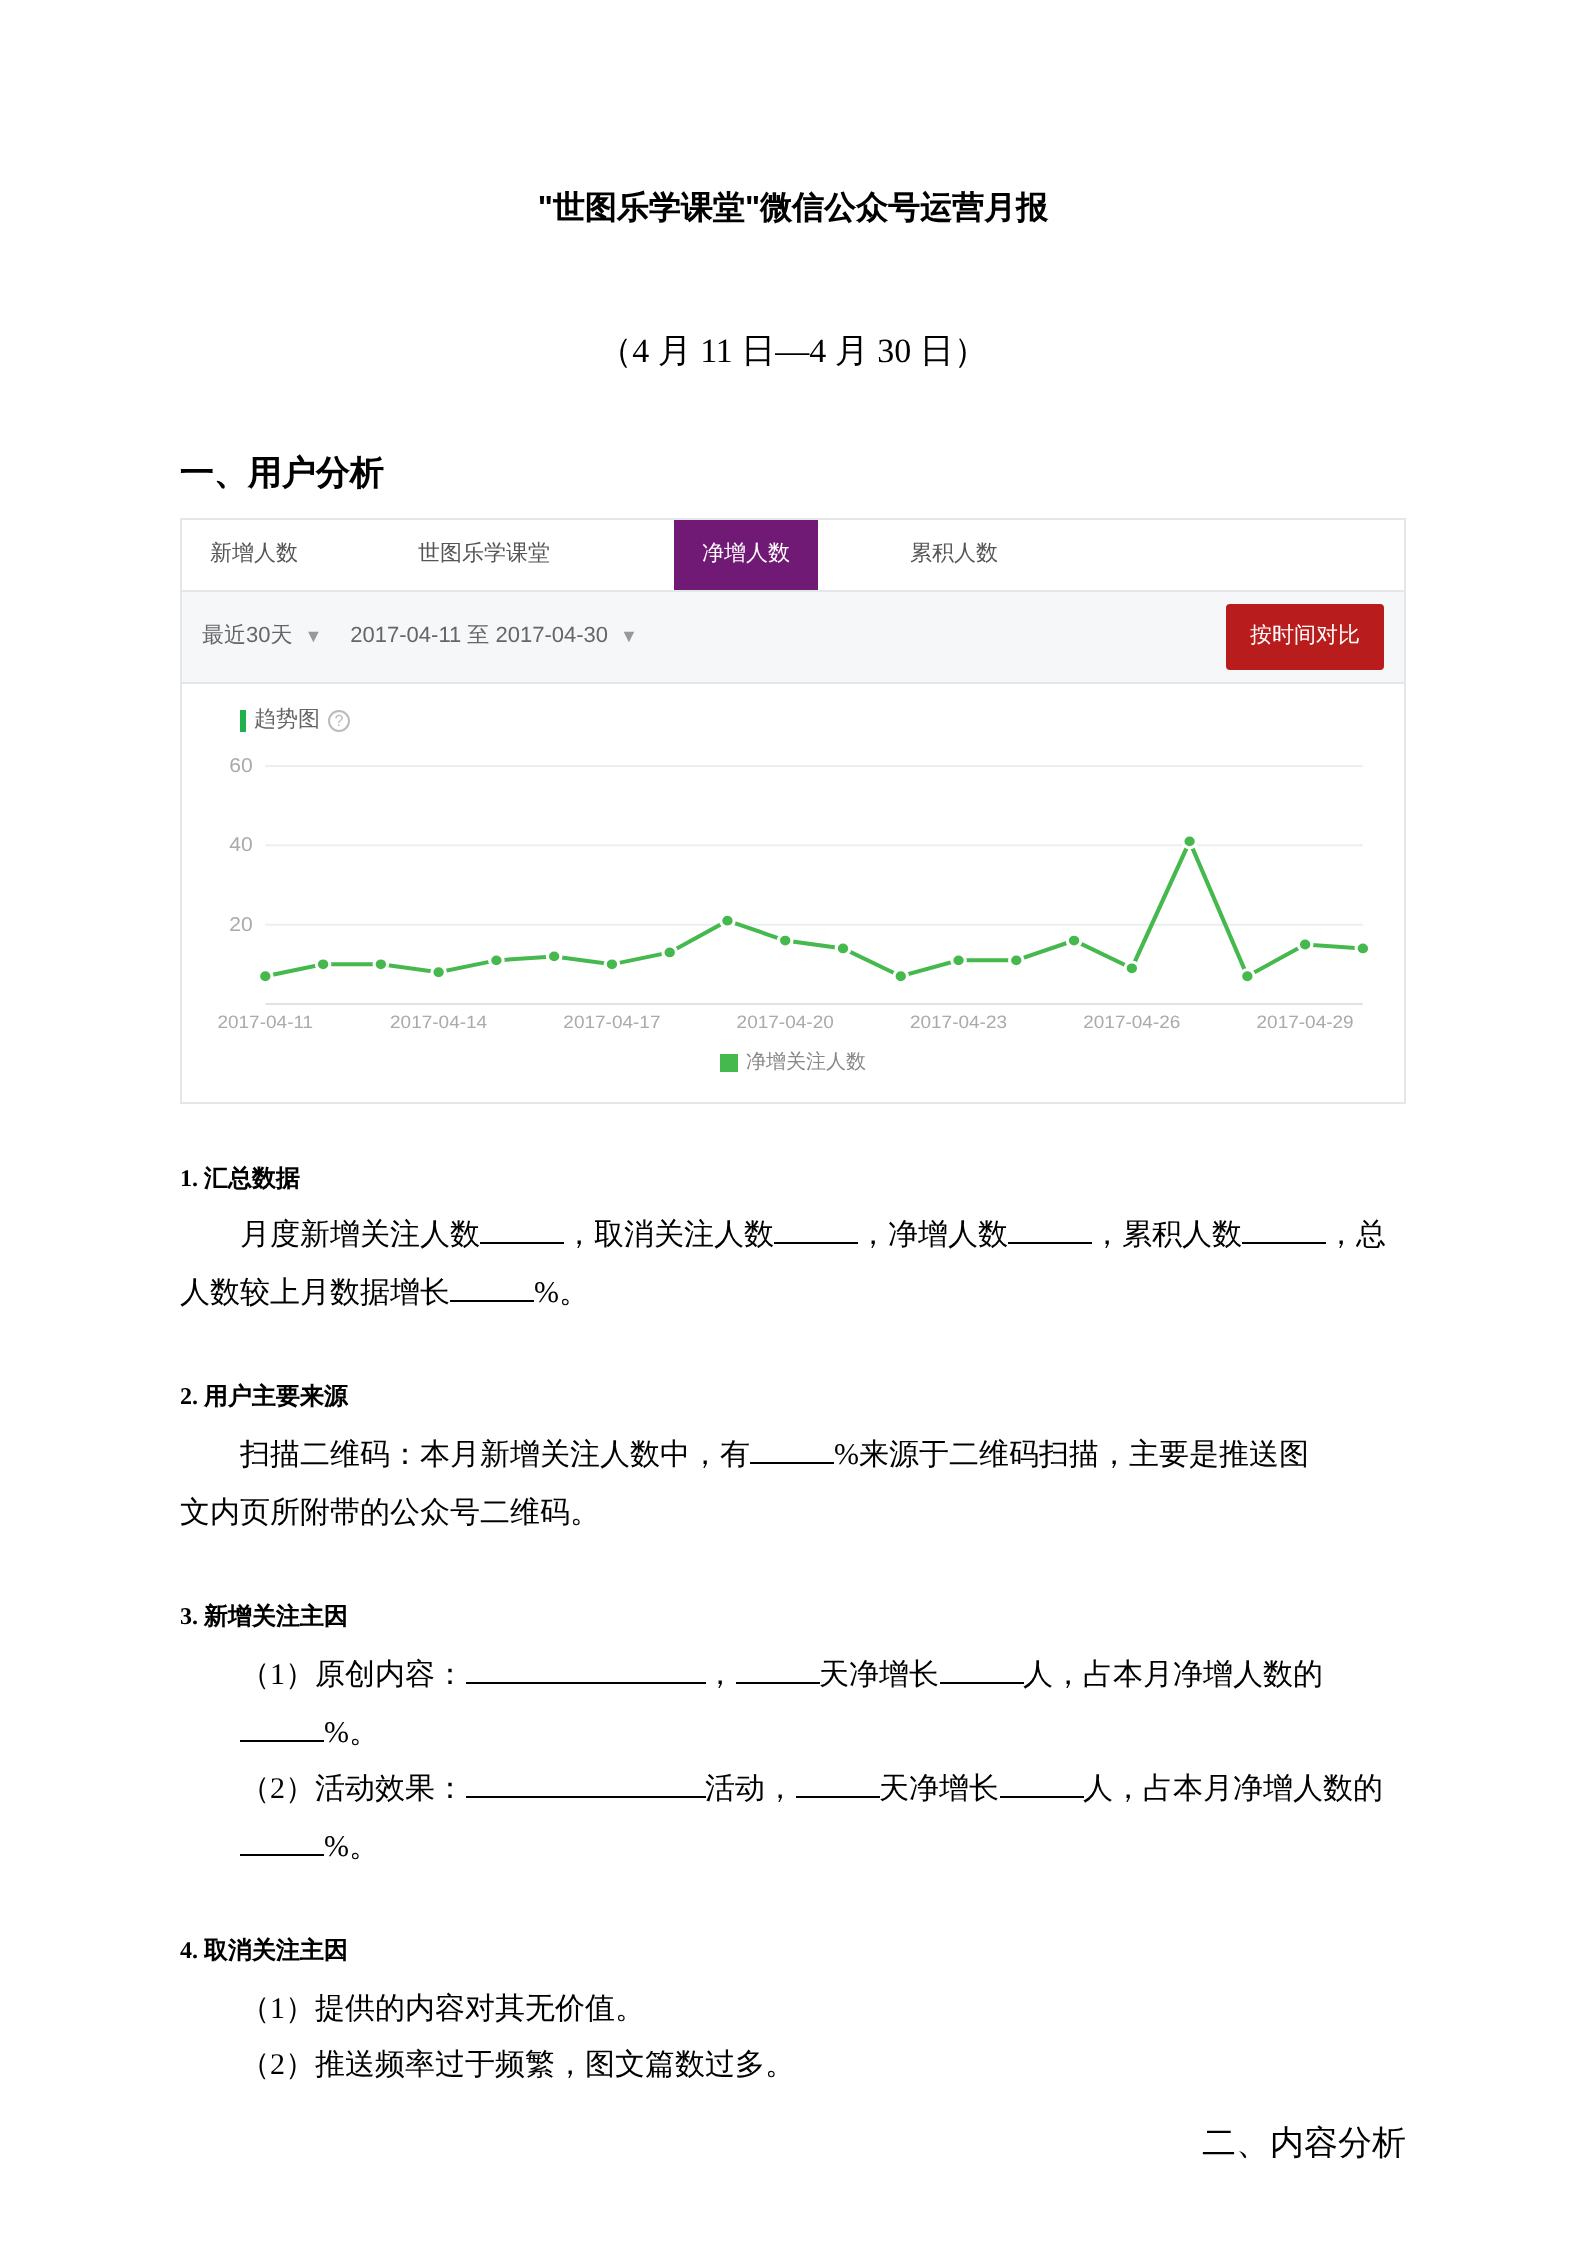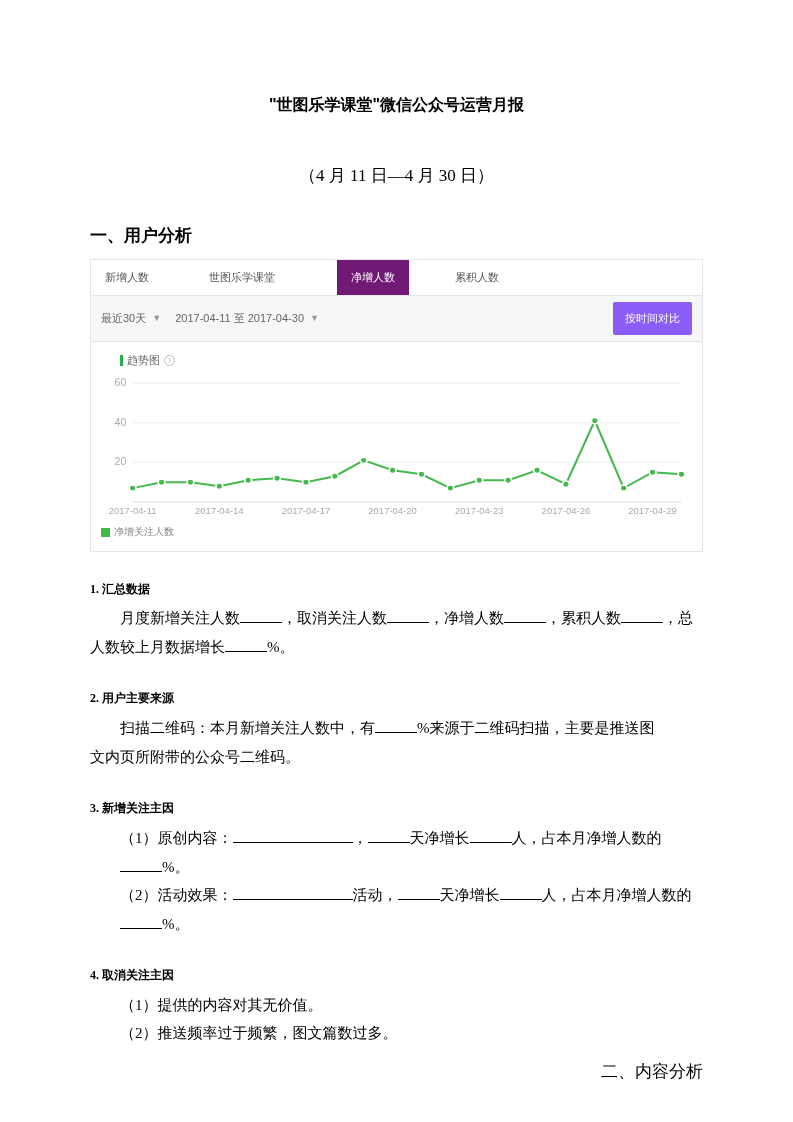--- a/index.html
+++ b/index.html
@@ -19,21 +19,21 @@
     font-weight: bold;
     font-size: 16px;
     margin-bottom: 40px;
   }
   .doc-daterange {
     text-align: center;
     font-size: 17px;
     margin-bottom: 28px;
   }
   .h1 {
-    font-family: Liberation Mono, monospace;
+    font-family: Liberation Sans, sans-serif;
     font-weight: bold;
     font-size: 17px;
     margin: 8px 0 6px 0;
   }
   .h2 {
     font-family: Liberation Serif, serif;
     font-weight: bold;
     font-size: 12px;
     margin: 26px 0 4px 0;
   }
@@ -87,21 +87,21 @@
     gap: 6px;
     color: #666;
     cursor: pointer;
   }
   .caret {
     font-size: 9px;
     color: #999;
   }
   .compare-btn {
     margin-left: auto;
-    background: #8b5cf6;
+    background: #b91c1c;
     color: #fff;
     padding: 6px 12px;
     border-radius: 2px;
     cursor: pointer;
     font-size: 11px;
   }
   .chart-body {
     padding: 8px 10px 4px 10px;
     background: #fff;
   }
@@ -143,20 +143,21 @@
     fill: none;
     stroke: #46b94e;
     stroke-width: 2;
   }
   .series-dot {
     fill: #46b94e;
     stroke: #fff;
     stroke-width: 1.5;
   }
   .legend {
+    text-align: center;
     font-size: 10px;
     color: #888;
     padding: 2px 0 6px 0;
   }
   .legend-sq {
     display: inline-block;
     width: 9px; height: 9px;
     background: #46b94e;
     vertical-align: middle;
     margin-right: 4px;

